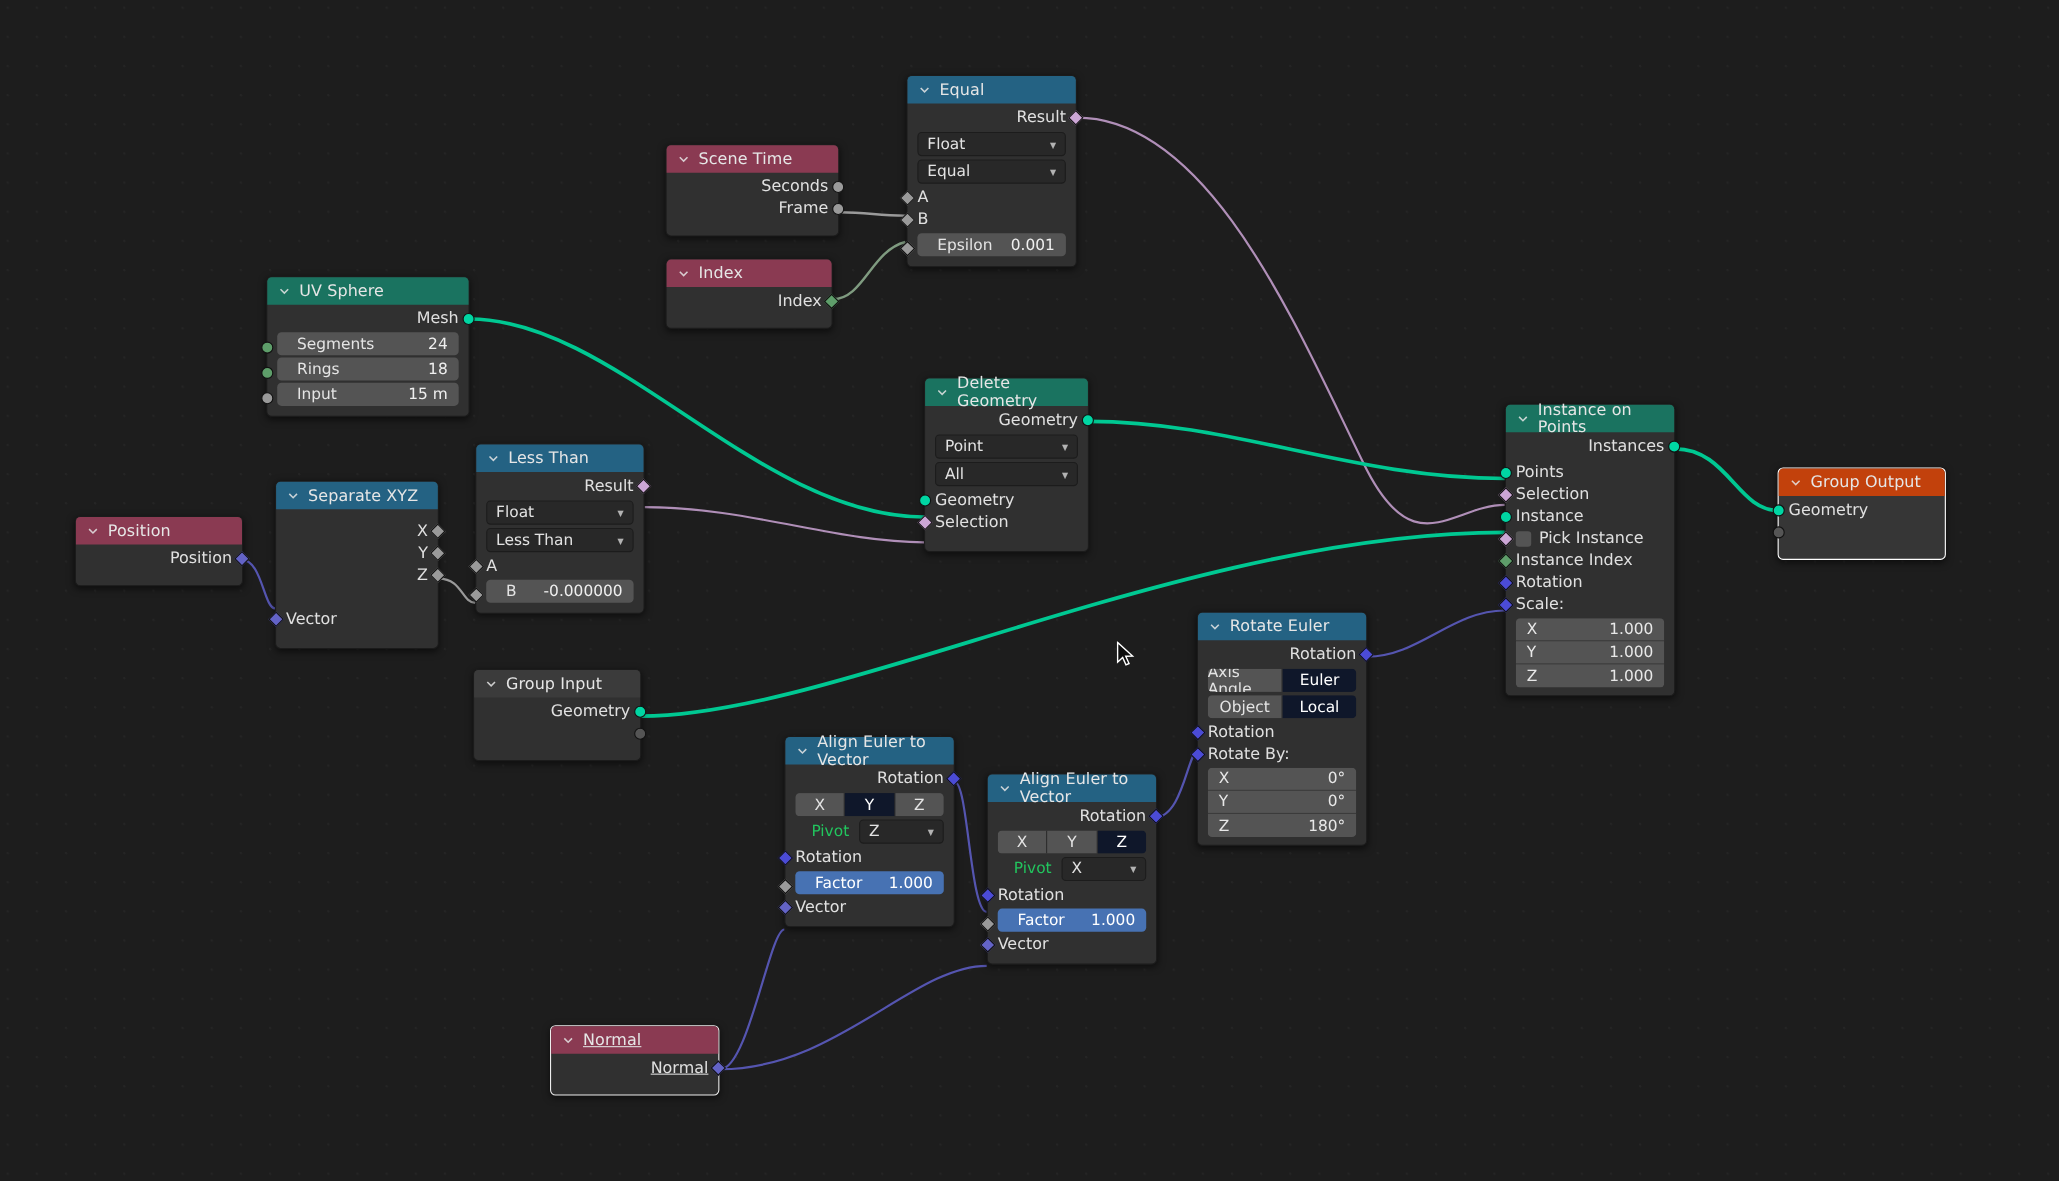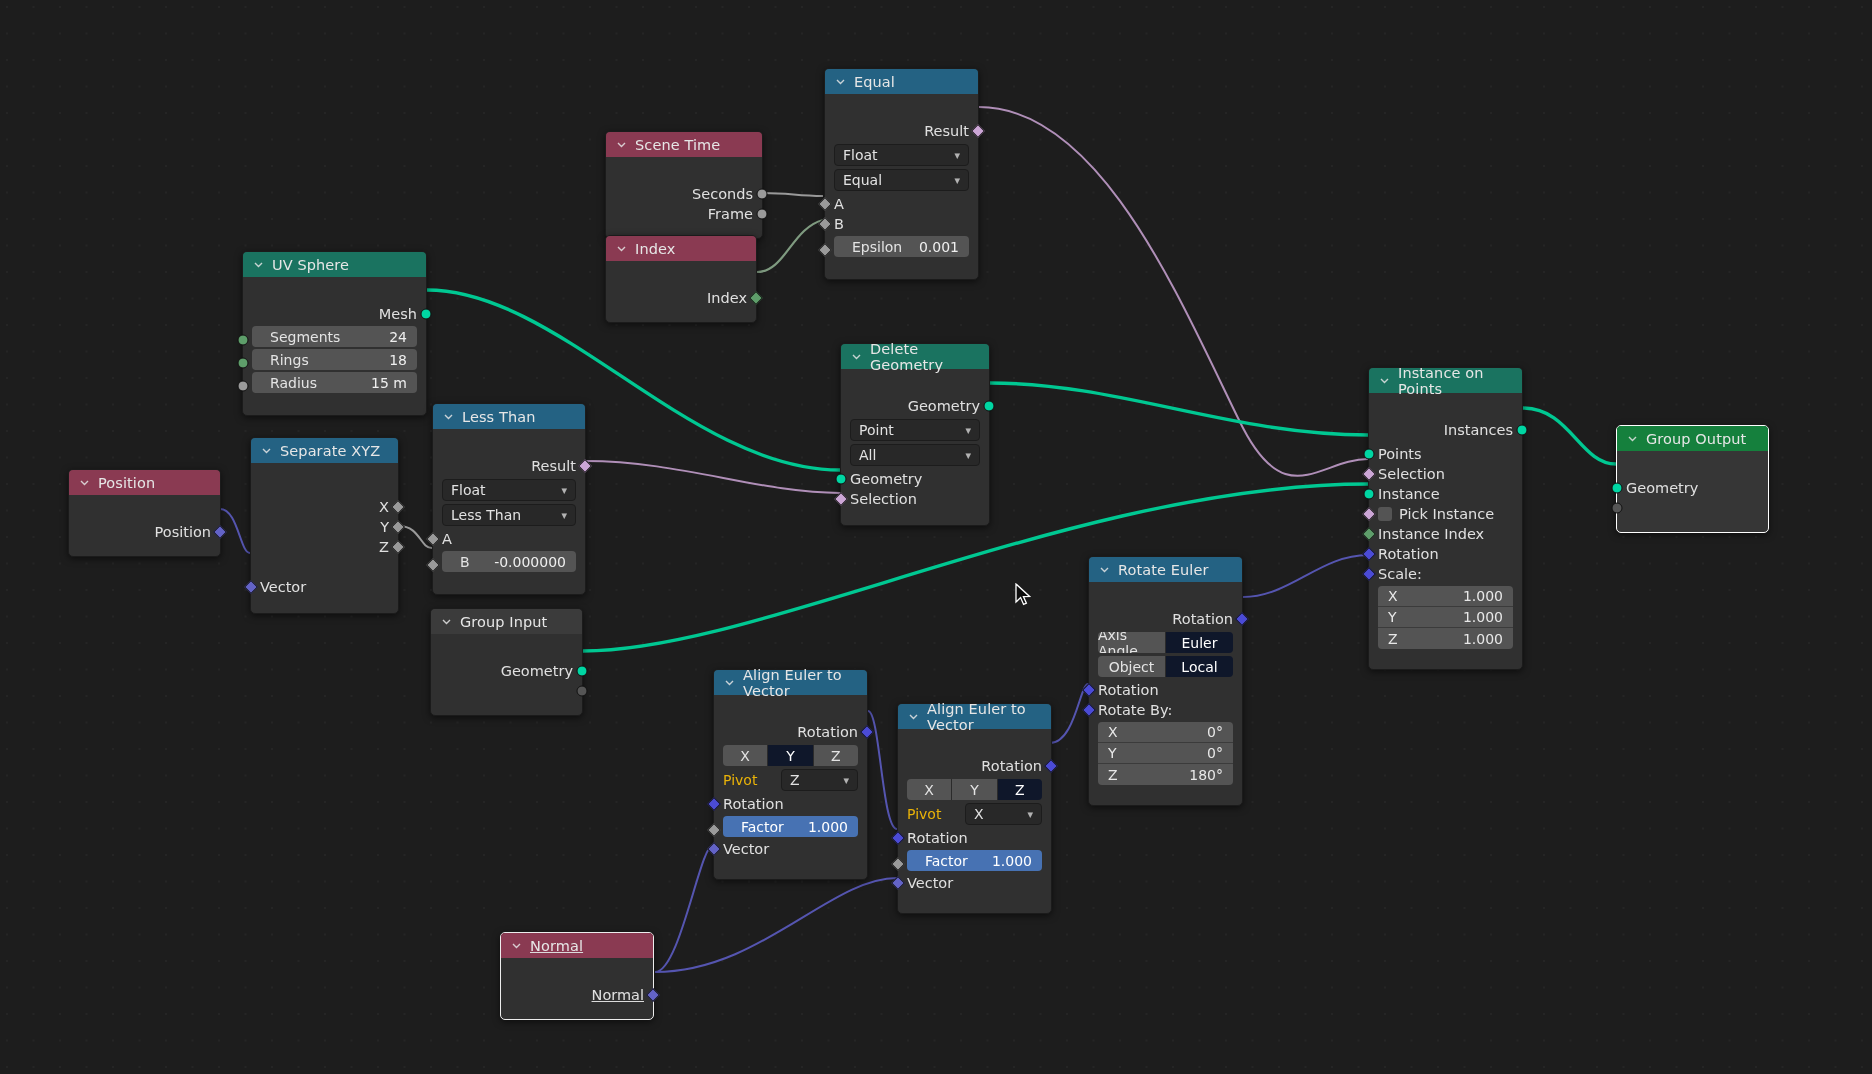--- a/index.html
+++ b/index.html
@@ -49,22 +49,22 @@
   .hdr .chev {
     width: 13px; height: 13px;
     margin-right: 7px; flex: 0 0 auto;
     opacity: .85;
   }
   .hdr .chev svg { display:block; }
   .hdr-geo   { background: #1a7360; }
   .hdr-conv  { background: #246283; }
   .hdr-input { background: #8a3a52; }
   .hdr-group { background: #3b3b3b; }
-  .hdr-grpout{ background: #15803d; }
-  .body { padding: 3px 0 20px 0; margin-top: 24px; }
+  .hdr-grpout{ background: #c2410c; }
+  .body { padding: 3px 0 7px 0; }
 
   .row {
     position: relative;
     min-height: 20px;
     display: flex; align-items: center;
     padding: 1px 9px;
     font-size: 14.5px;
   }
   .row.out { justify-content: flex-end; }
   .row.inp { justify-content: flex-start; }
@@ -142,21 +142,21 @@
   }
   .seg > div:last-child { border-right: none; }
   .seg > div.on { background: #0f172a; color: #fff; }
 
   .pivot {
     margin: 3px 9px;
     height: 22px;
     display: flex; align-items: center;
     font-size: 14px;
   }
-  .pivot .plab { color: #eab308; width: 58px; padding-right: 9px; }
+  .pivot .plab { color: #22c55e; width: 58px; text-align: right; padding-right: 9px; }
   .pivot .pbox {
     flex: 1; height: 22px;
     background: #282828;
     border: 1px solid #1c1c1c;
     border-radius: 4px;
     display: flex; align-items: center; justify-content: space-between;
     padding: 0 8px;
     color: #e2e2e2;
   }
   .pivot .pbox .arrow { opacity:.75; font-size: 11px; }
@@ -324,21 +324,21 @@
       <div style="position:relative;">
         <span class="sock left circle s-int" style="top:14px;"></span>
         <div class="prop num">
           <span class="pn">Rings</span>
           <span class="pv">18</span>
         </div>
       </div>
       <div style="position:relative;">
         <span class="sock left circle s-gray" style="top:14px;"></span>
         <div class="prop num">
-          <span class="pn">Radius</span>
+          <span class="pn">Input</span>
           <span class="pv">15 m</span>
         </div>
       </div>
     </div>
   </div>
 
   <div class="node" style="left:68px; top:469px; width:153px;">
     <div class="hdr hdr-input">
       <span class="chev">
           <svg width="13" height="13" viewBox="0 0 13 13">

